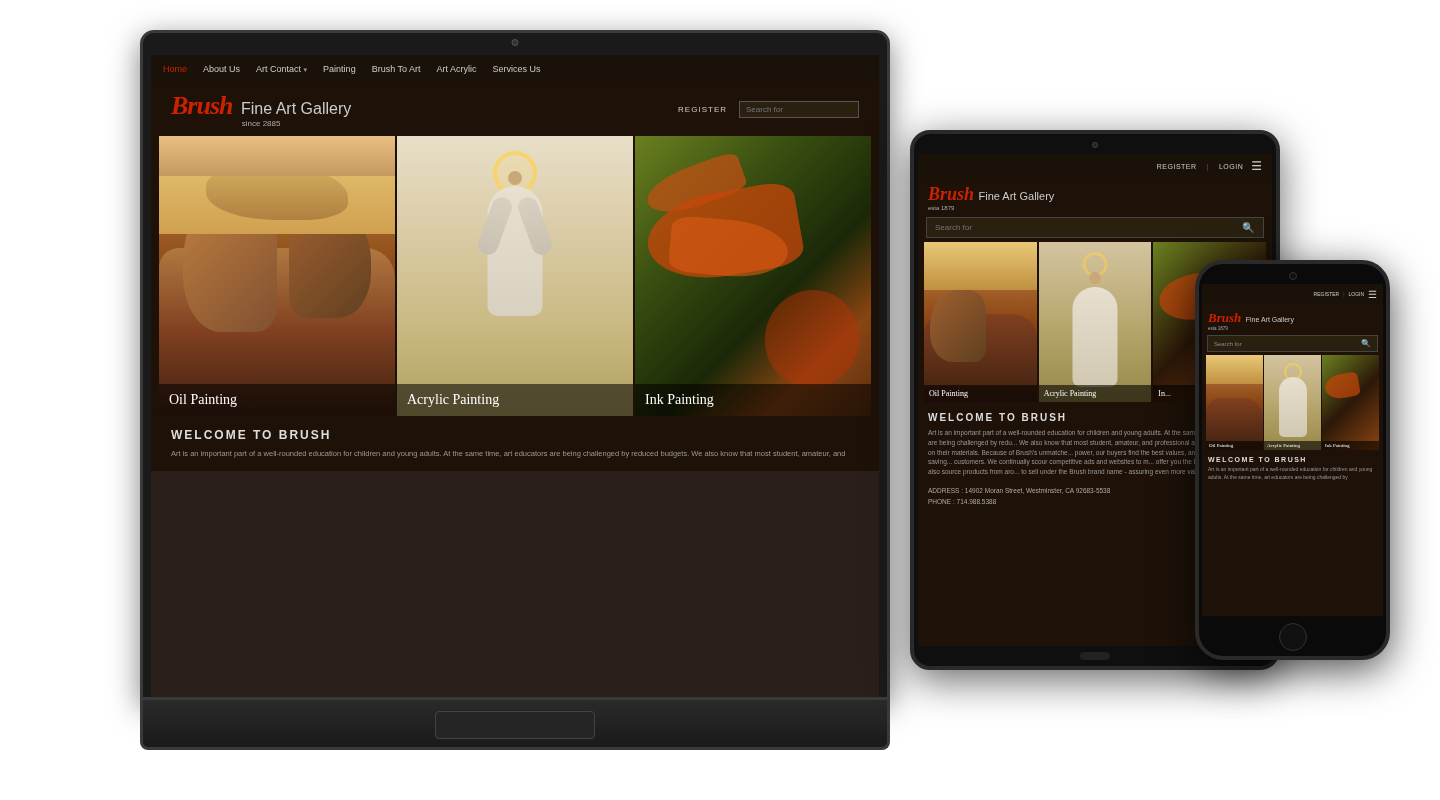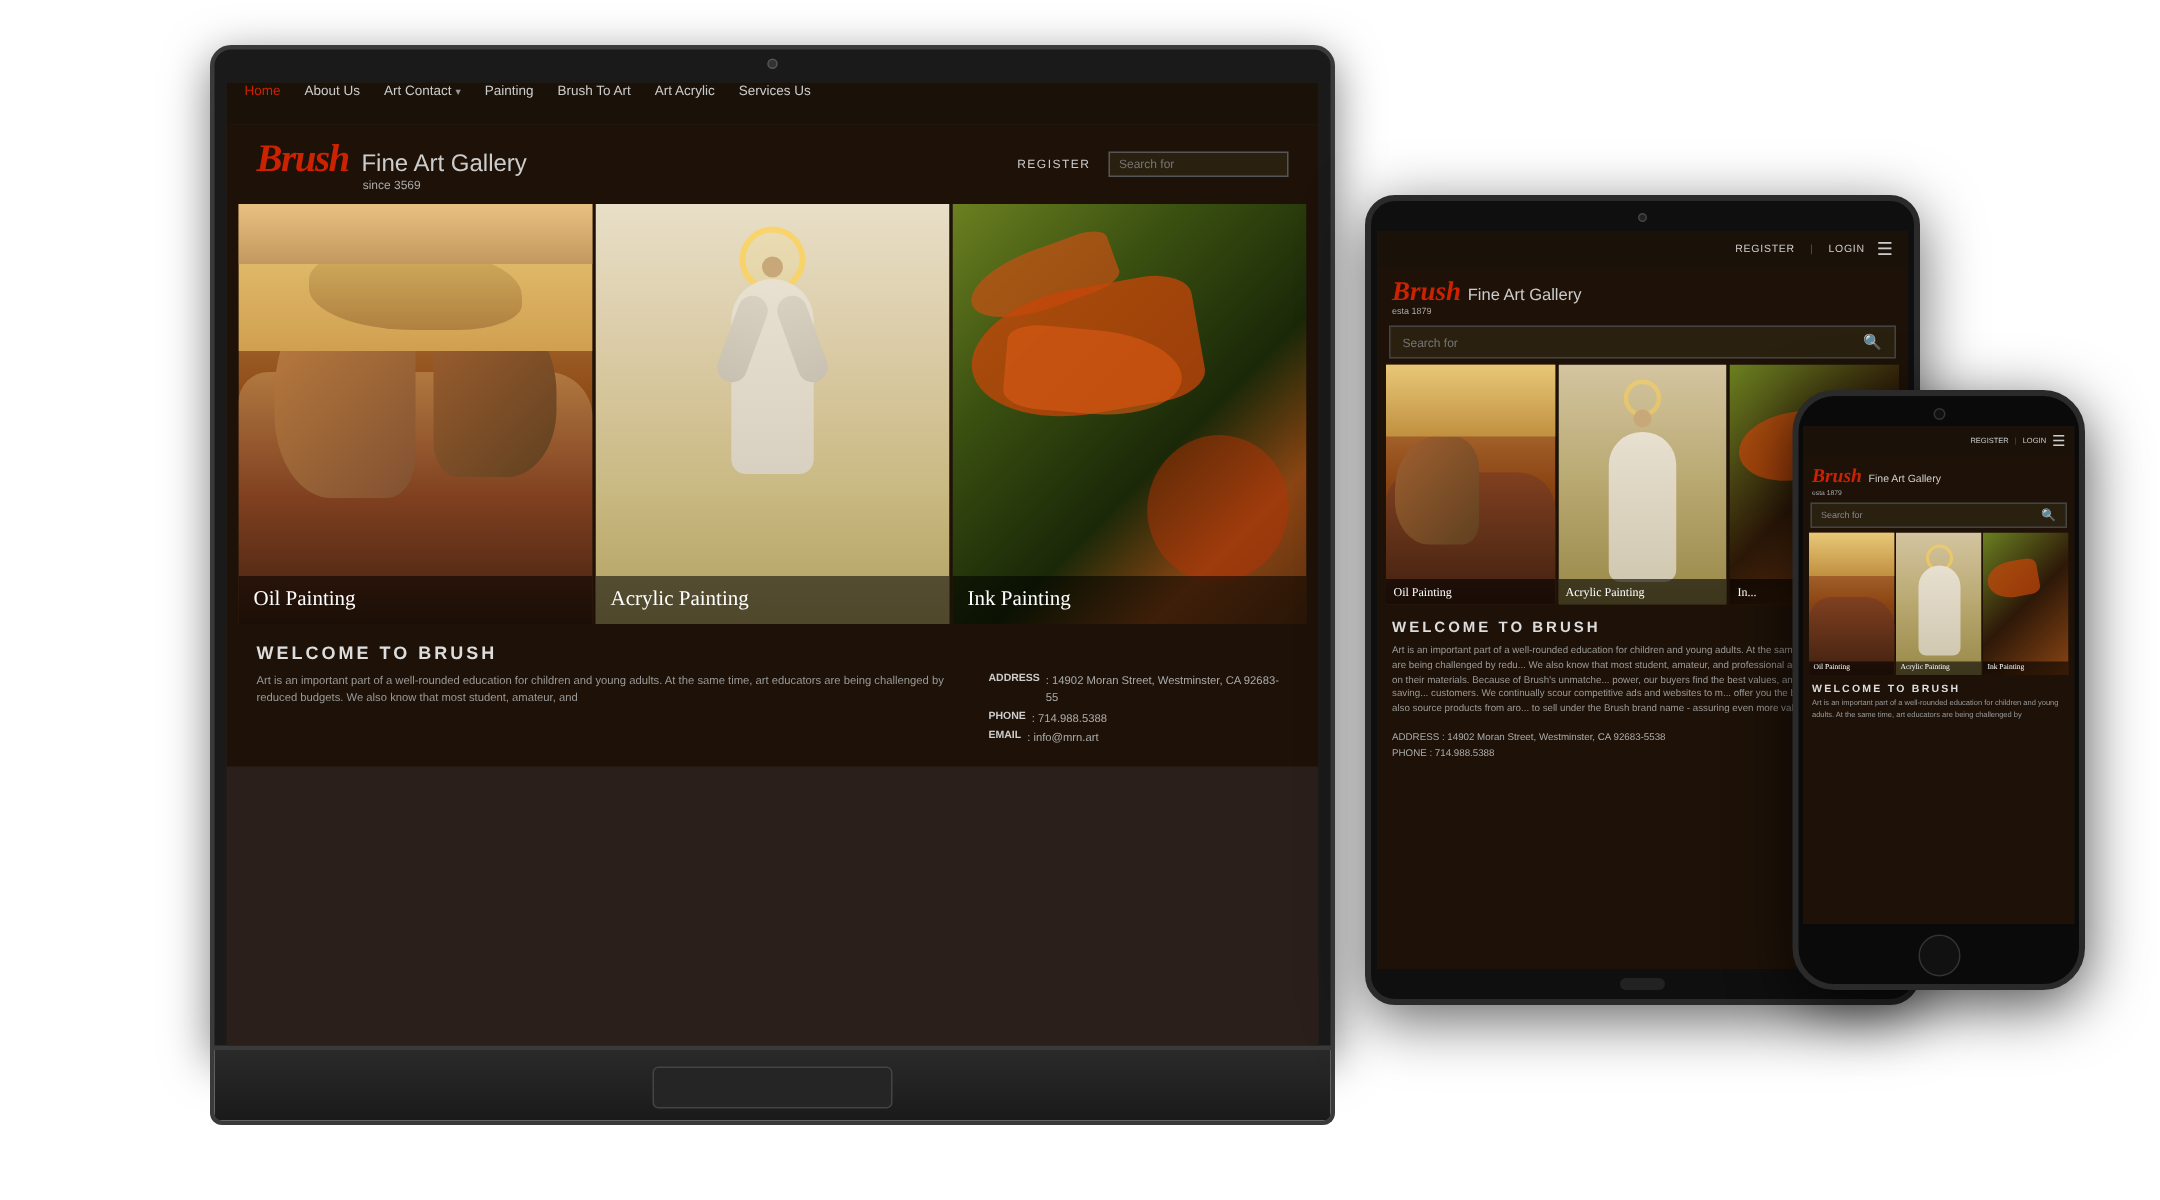--- a/index.html
+++ b/index.html
@@ -91,21 +91,21 @@
       background: #252525;
       border-radius: 4px;
       border: 1px solid #444;
     }
 
     
     .laptop-nav {
       background: #1a1208;
       height: 28px;
       display: flex;
-      align-items: flex-start;
+      align-items: center;
       padding: 0 12px;
       gap: 16px;
     }
 
     .laptop-nav-item {
       color: #ccc;
       font-size: 9px;
       cursor: pointer;
       white-space: nowrap;
     }
@@ -655,21 +655,21 @@
           <div class="laptop-nav-item">Art Acrylic</div>
           <div class="laptop-nav-item">Services Us</div>
         </div>
 
         <div class="laptop-header">
           <div class="laptop-logo">
             <div>
               <span class="laptop-logo-brush">Brush</span>
               <span class="laptop-logo-text">Fine Art Gallery</span>
             </div>
-            <div class="laptop-logo-since">since 3569</div>
+            <div class="laptop-logo-since">since 2885</div>
           </div>
           <div class="laptop-header-right">
             <span class="laptop-register">REGISTER</span>
             <input class="laptop-search" type="text" placeholder="Search for" style="">
           </div>
         </div>
 
         <div class="laptop-gallery">
           <div class="gallery-item">
             <div class="paint-oil" style="width:100%;height:100%;position:relative;">
@@ -700,34 +700,20 @@
               <div style="position:absolute;bottom:10%;right:5%;width:40%;height:35%;background:rgba(180,50,5,0.5);border-radius:50%;transform:rotate(15deg);"></div>
             </div>
             <div class="gallery-label">Ink Painting</div>
           </div>
         </div>
 
         <div class="laptop-welcome">
           <div class="laptop-welcome-title">WELCOME TO BRUSH</div>
           <div class="laptop-welcome-text">
             <div class="welcome-left">Art is an important part of a well-rounded education for children and young adults. At the same time, art educators are being challenged by reduced budgets. We also know that most student, amateur, and</div>
-            <div class="welcome-right">
-              <div class="address-line">
-                <span class="address-label">ADDRESS</span>
-                <span>: 14902 Moran Street, Westminster, CA 92683-55</span>
-              </div>
-              <div class="address-line">
-                <span class="address-label">PHONE</span>
-                <span>: 714.988.5388</span>
-              </div>
-              <div class="address-line">
-                <span class="address-label">EMAIL</span>
-                <span>: info@mrn.art</span>
-              </div>
-            </div>
           </div>
         </div>
 
       </div>
     </div>
     <div class="laptop-base">
       <div class="laptop-trackpad"></div>
     </div>
   </div>
 

